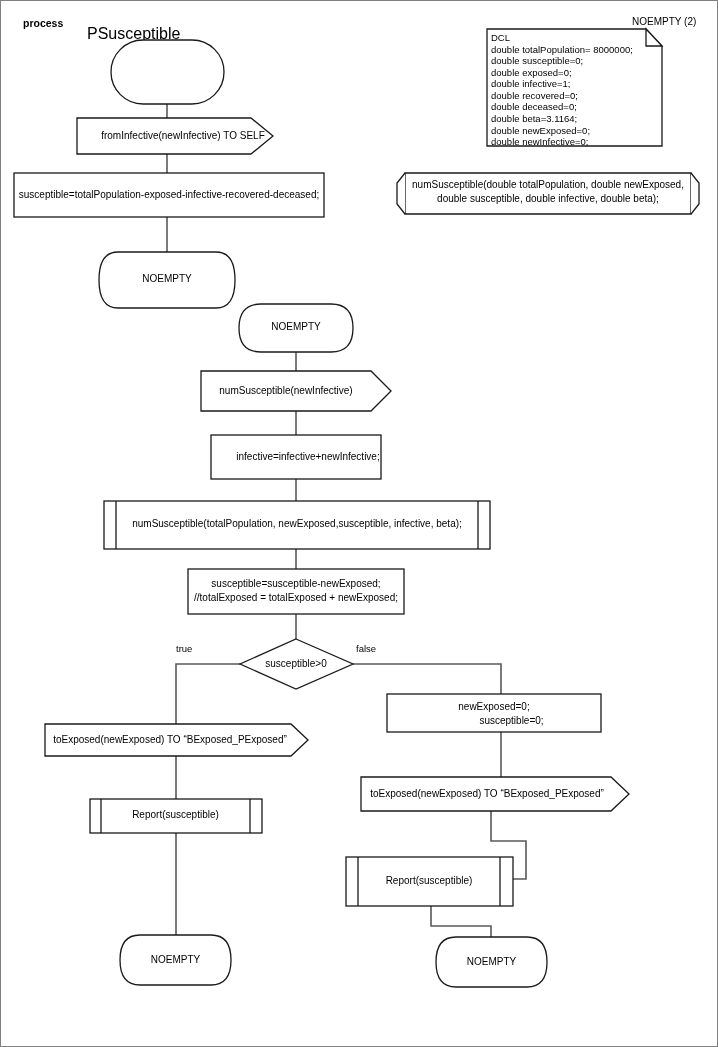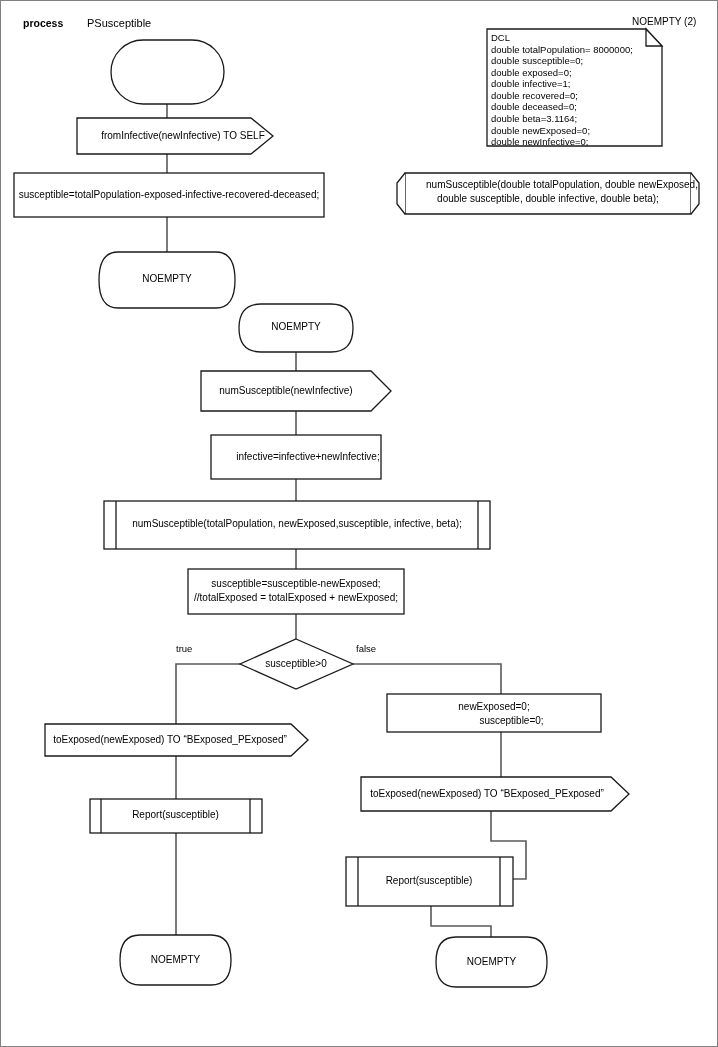--- a/index.html
+++ b/index.html
@@ -32,21 +32,22 @@
     color: #000000;
     white-space: pre;
     line-height: 1.18;
   }
   .hdr {
     font-weight: bold;
     font-size: 10.5px;
   }
   .hdr-name {
     font-weight: normal;
-    font-size: 11px;
+    font-size: 16px;
+    margin-top: 8px;
   }
   .ctr {
     text-align: center;
   }
   .shape-text {
     font-size: 10px;
   }
   .note-text {
     font-size: 9.5px;
     line-height: 1.22;
@@ -174,16 +175,16 @@
   <div class="lbl shape-text ctr" style="left:386px; top:714px; width:249px;">susceptible=0;</div>
 
   <div class="lbl shape-text ctr" style="left:360px; top:787px; width:252px;">toExposed(newExposed) TO “BExposed_PExposed”</div>
 
   <div class="lbl shape-text ctr" style="left:357px; top:874px; width:142px;">Report(susceptible)</div>
 
   <div class="lbl shape-text ctr" style="left:435px; top:955px; width:111px;">NOEMPTY</div>
 
   <div class="lbl note-text" id="dcl-lines" style="left:490px; top:31px; width:170px;"><div>DCL</div><div>double totalPopulation= 8000000;</div><div>double susceptible=0;</div><div>double exposed=0;</div><div>double infective=1;</div><div>double recovered=0;</div><div>double deceased=0;</div><div>double beta=3.1164;</div><div>double newExposed=0;</div><div>double newInfective=0;</div></div>
 
-  <div class="lbl shape-text ctr" style="left:404px; top:178px; width:286px;padding-left:14px;">numSusceptible(double totalPopulation, double newExposed,</div>
+  <div class="lbl shape-text ctr" style="left:404px; top:178px; width:286px;">numSusceptible(double totalPopulation, double newExposed,</div>
   <div class="lbl shape-text ctr" style="left:404px; top:192px; width:286px;">double susceptible, double infective, double beta);</div>
 
 </div>
 
 </body></html>

